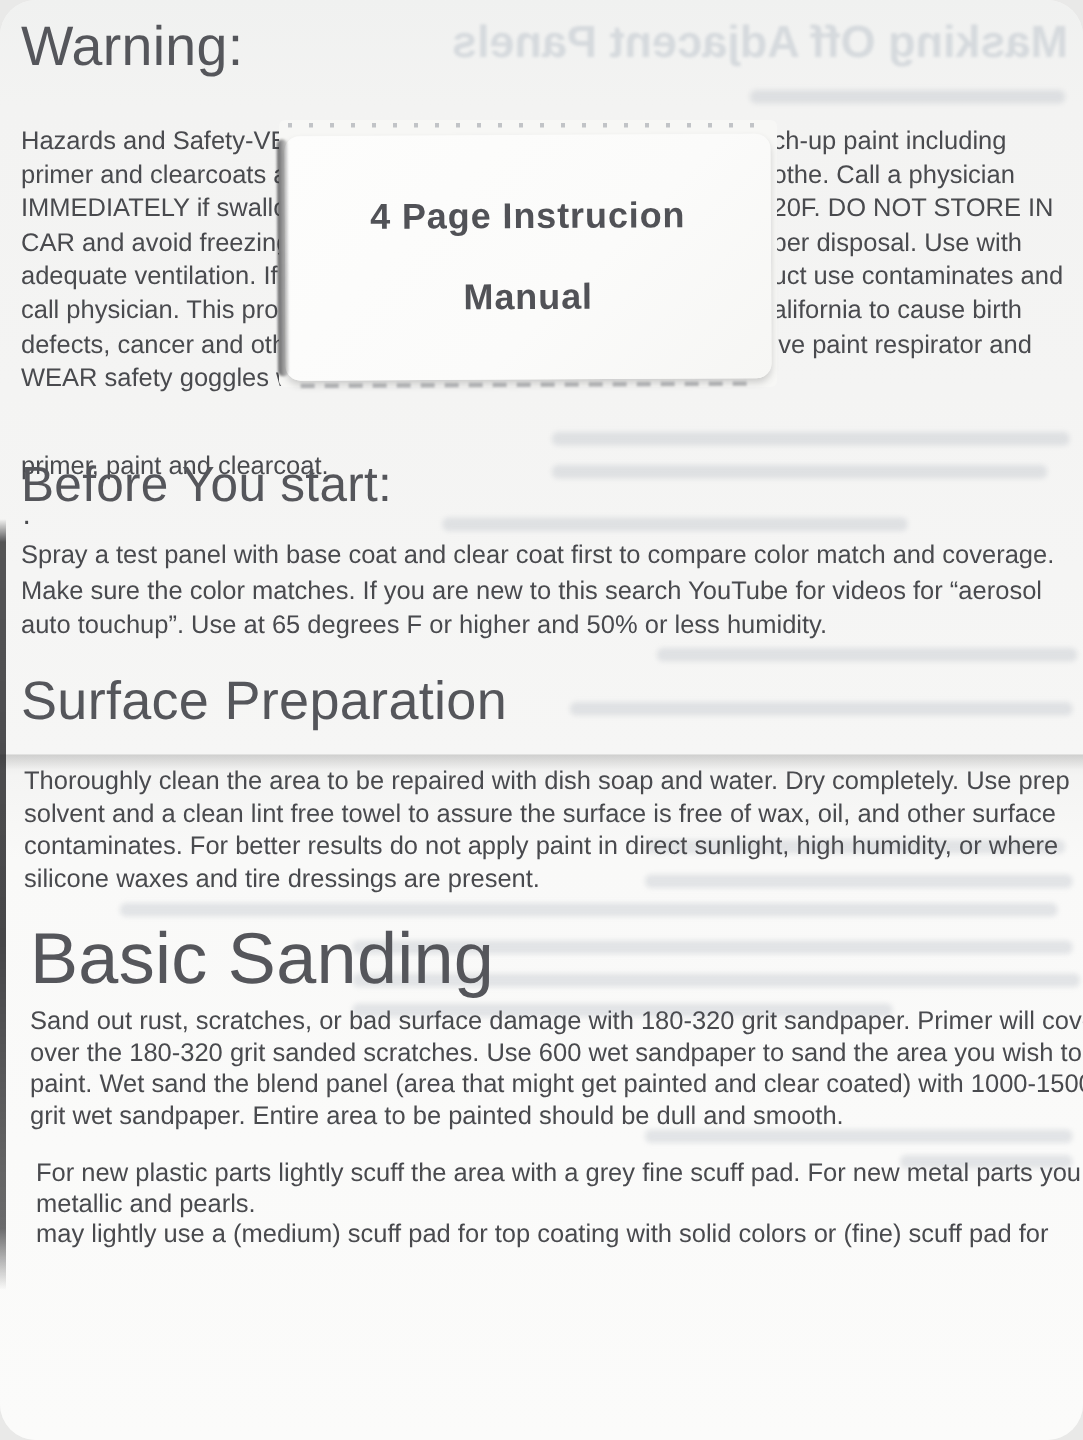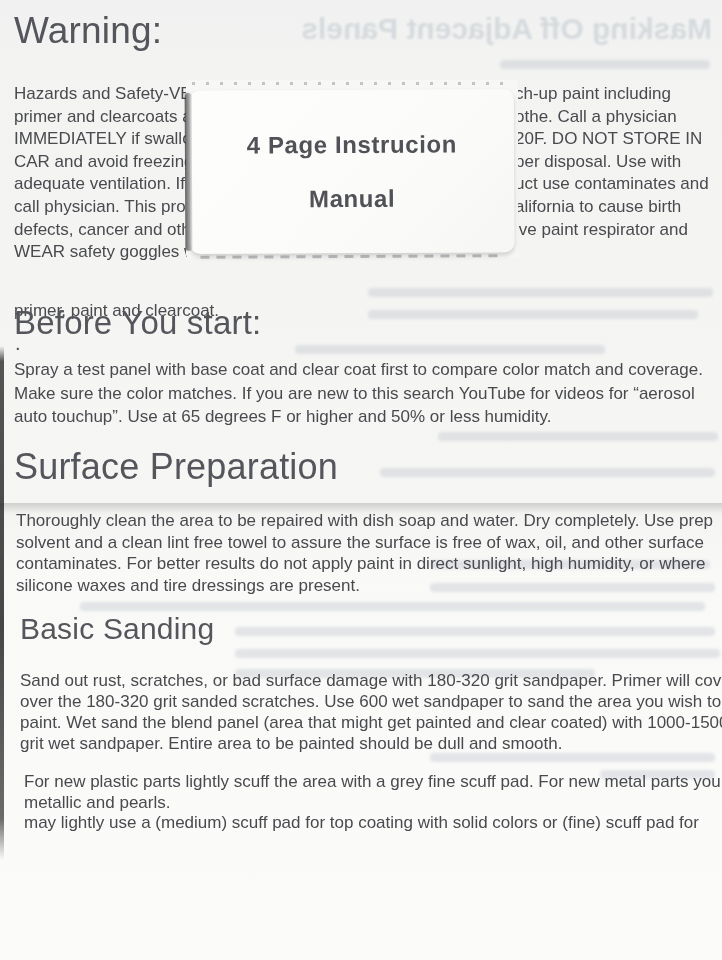--- a/index.html
+++ b/index.html
@@ -1,34 +1,35 @@
 <!DOCTYPE html>
 <html><head>
 <meta charset="utf-8">
 <style>
   html,body{margin:0;padding:0;background:#e9e9e8;}
   .page{
     position:relative;width:722px;height:960px;overflow:hidden;
     font-family:"Liberation Sans",sans-serif;
     background:#f5f5f4;
+    border-radius:24px;
   }
   .paper-top{position:absolute;left:0;top:0;width:722px;height:503px;
     background:linear-gradient(to bottom,#f0f1f0 0,#f3f3f2 70px,#f4f4f3 260px,#f6f6f5 100%);}
   .paper-bottom{position:absolute;left:0;top:503px;width:722px;height:457px;
     background:linear-gradient(to bottom,#eaeae8 0,#f4f4f3 14px,#f9f9f8 70px,#fbfbfa 100%);}
   .seam{position:absolute;left:0;top:503px;width:722px;height:10px;
     background:linear-gradient(to bottom,rgba(110,110,112,0.22),rgba(110,110,112,0));}
   .edge-strip{position:absolute;left:0;top:346px;width:4px;height:514px;
     background:linear-gradient(to bottom,rgba(30,30,32,0) 0,rgba(30,30,32,0.75) 3%,rgba(25,25,28,0.8) 55%,rgba(30,30,32,0.65) 92%,rgba(30,30,32,0) 100%);
     filter:blur(0.4px);}
   h1{margin:0;font-weight:400;color:#55565b;letter-spacing:0.2px;}
   .h-warning{position:absolute;left:14px;top:10px;font-size:37px;}
   .h-before{position:absolute;left:14px;top:304px;font-size:33px;}
   .h-surface{position:absolute;left:14px;top:446px;font-size:36px;}
-  .h-basic{position:absolute;left:20px;top:612px;font-size:30px;}
+  .h-basic{position:absolute;left:20px;top:612px;font-size:48px;}
   .body-text{color:#494a4e;font-size:17px;white-space:nowrap;}
   .warn-rows{position:absolute;left:14px;top:84px;width:694px;}
   .wrow{position:relative;height:22.6px;}
   .wl{position:absolute;left:0;top:0;}
   .wr{position:absolute;left:501px;top:0;}
   .warn-last{position:absolute;left:14px;top:265px;margin-top:36px;}
   .dot{position:absolute;left:15px;top:332px;color:#494a4e;font-size:20px;}
   .para{position:absolute;}
   .p-before{left:14px;top:360px;}
   .p-before .tline{height:23.5px;}

